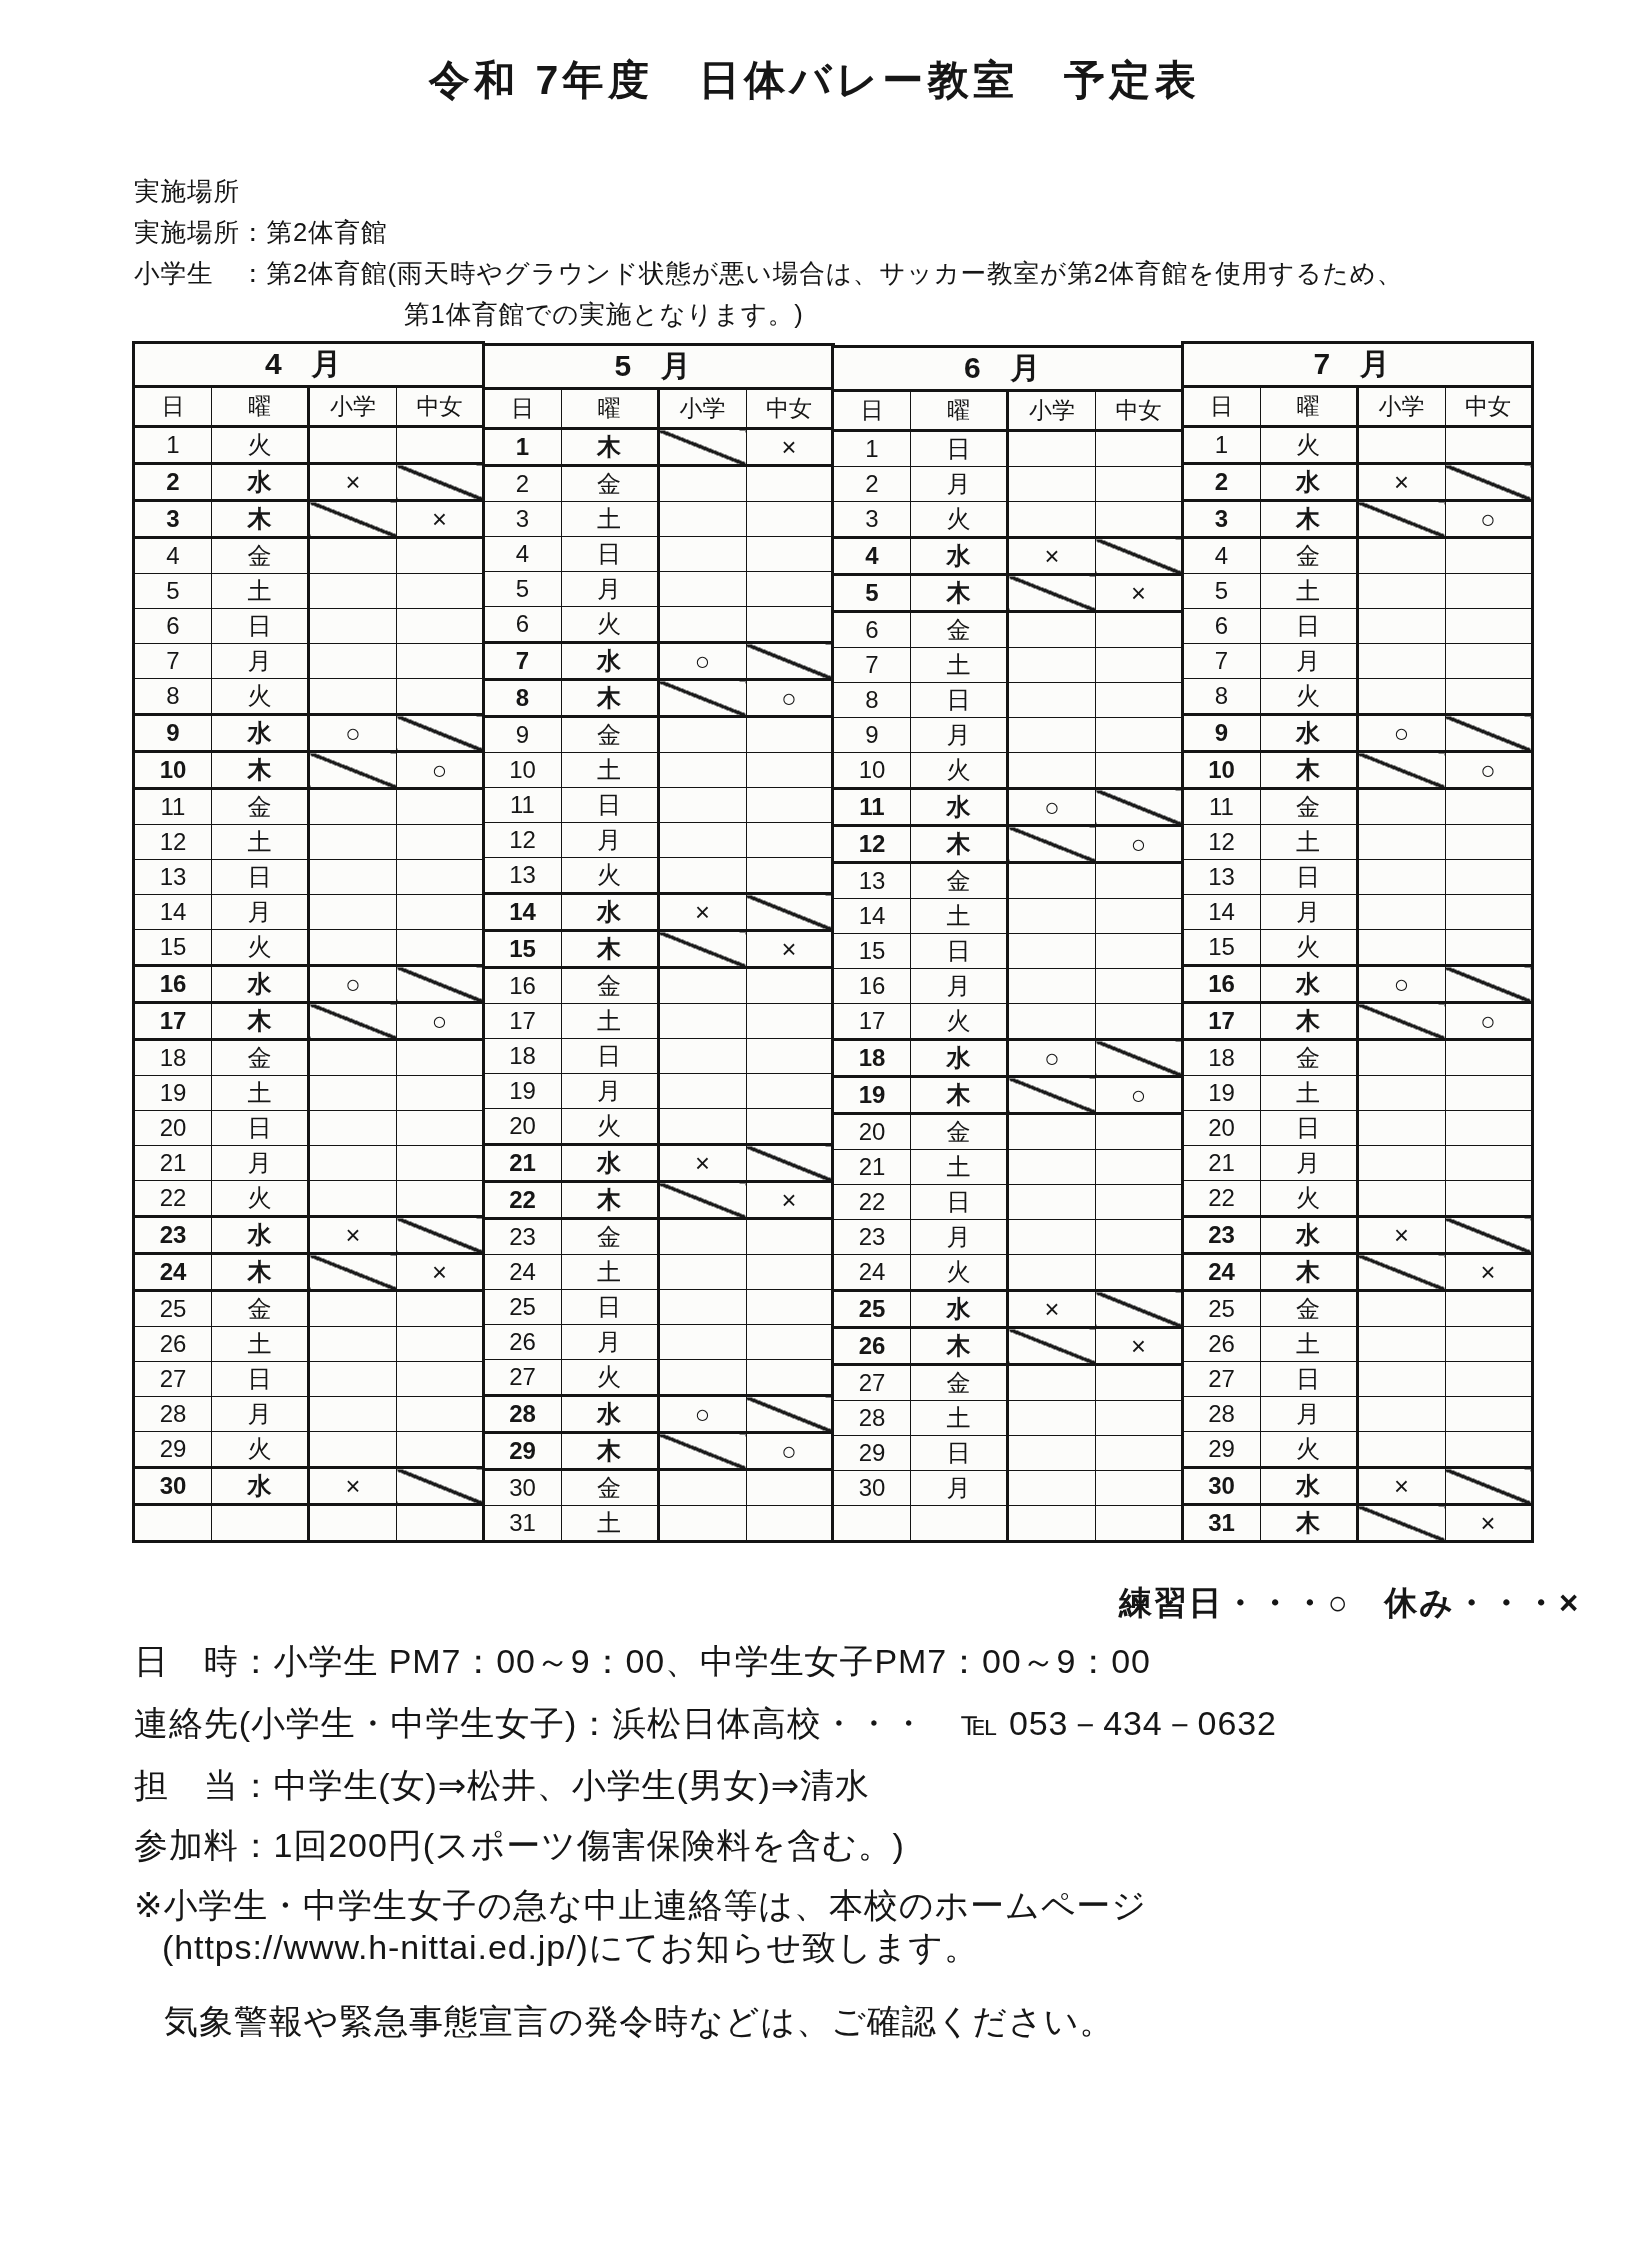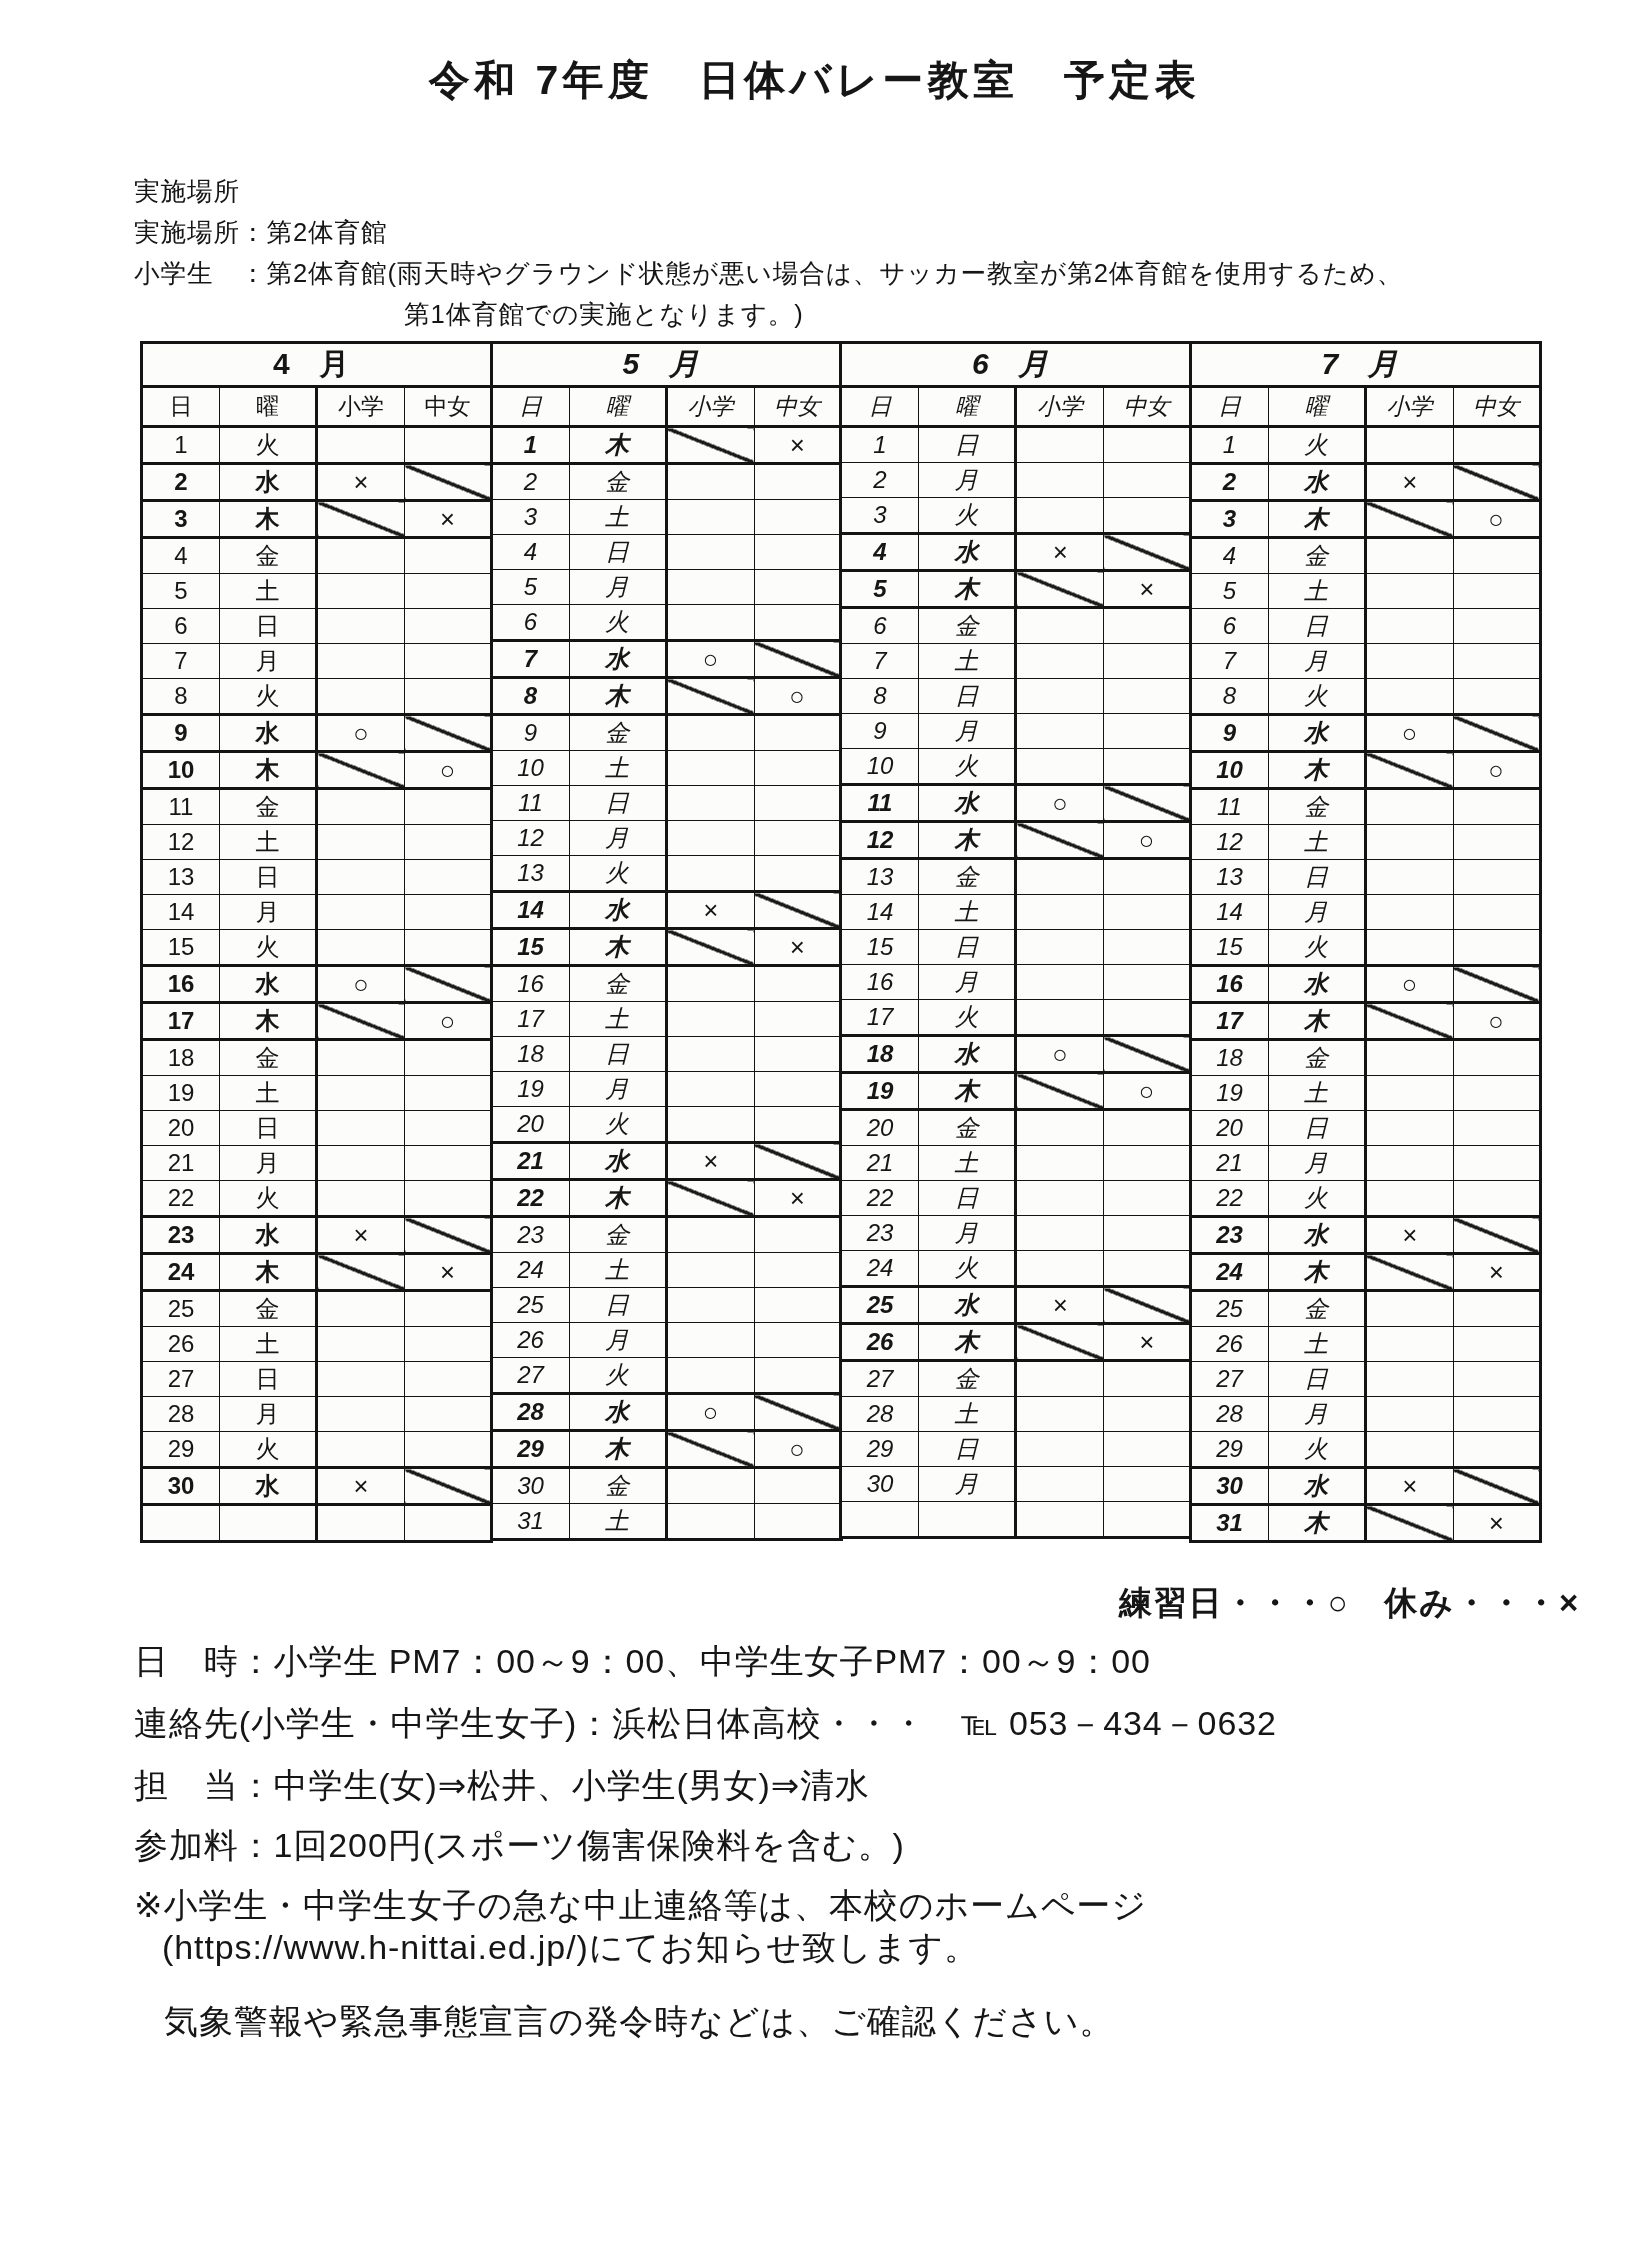--- a/index.html
+++ b/index.html
@@ -19,25 +19,25 @@
     font-size:41px;font-weight:600;letter-spacing:4.4px;
   }
   
   .location{
     position:absolute;top:171px;left:134px;
     font-size:25.6px;line-height:41px;letter-spacing:0.9px;
   }
   .location .indent{padding-left:270px;}
   
   .calendar{
-    position:absolute;top:341px;left:140px;
-    display:flex;align-items:flex-start;
+    position:absolute;top:341px;left:132px;
+    display:flex;align-items:flex-end;
   }
   table.month{border-collapse:collapse;table-layout:fixed;background:#fcfcfa;border:3.5px solid #141414;}
-  table.month + table.month{margin-left:-3.5px;font-style:italic;}
+  table.month + table.month{margin-left:-3.5px;}
   table.month th,table.month td{
     border:1.8px solid #141414;
     padding:0;text-align:center;vertical-align:middle;
     overflow:hidden;white-space:nowrap;
   }
   tr.month-header th{
     height:41px;font-size:30px;font-weight:700;letter-spacing:10.6px;
     border-bottom:3.5px solid #141414;
   }
   tr.sub th{height:37px;font-size:23px;font-weight:500;border-bottom:3.5px solid #141414;}

